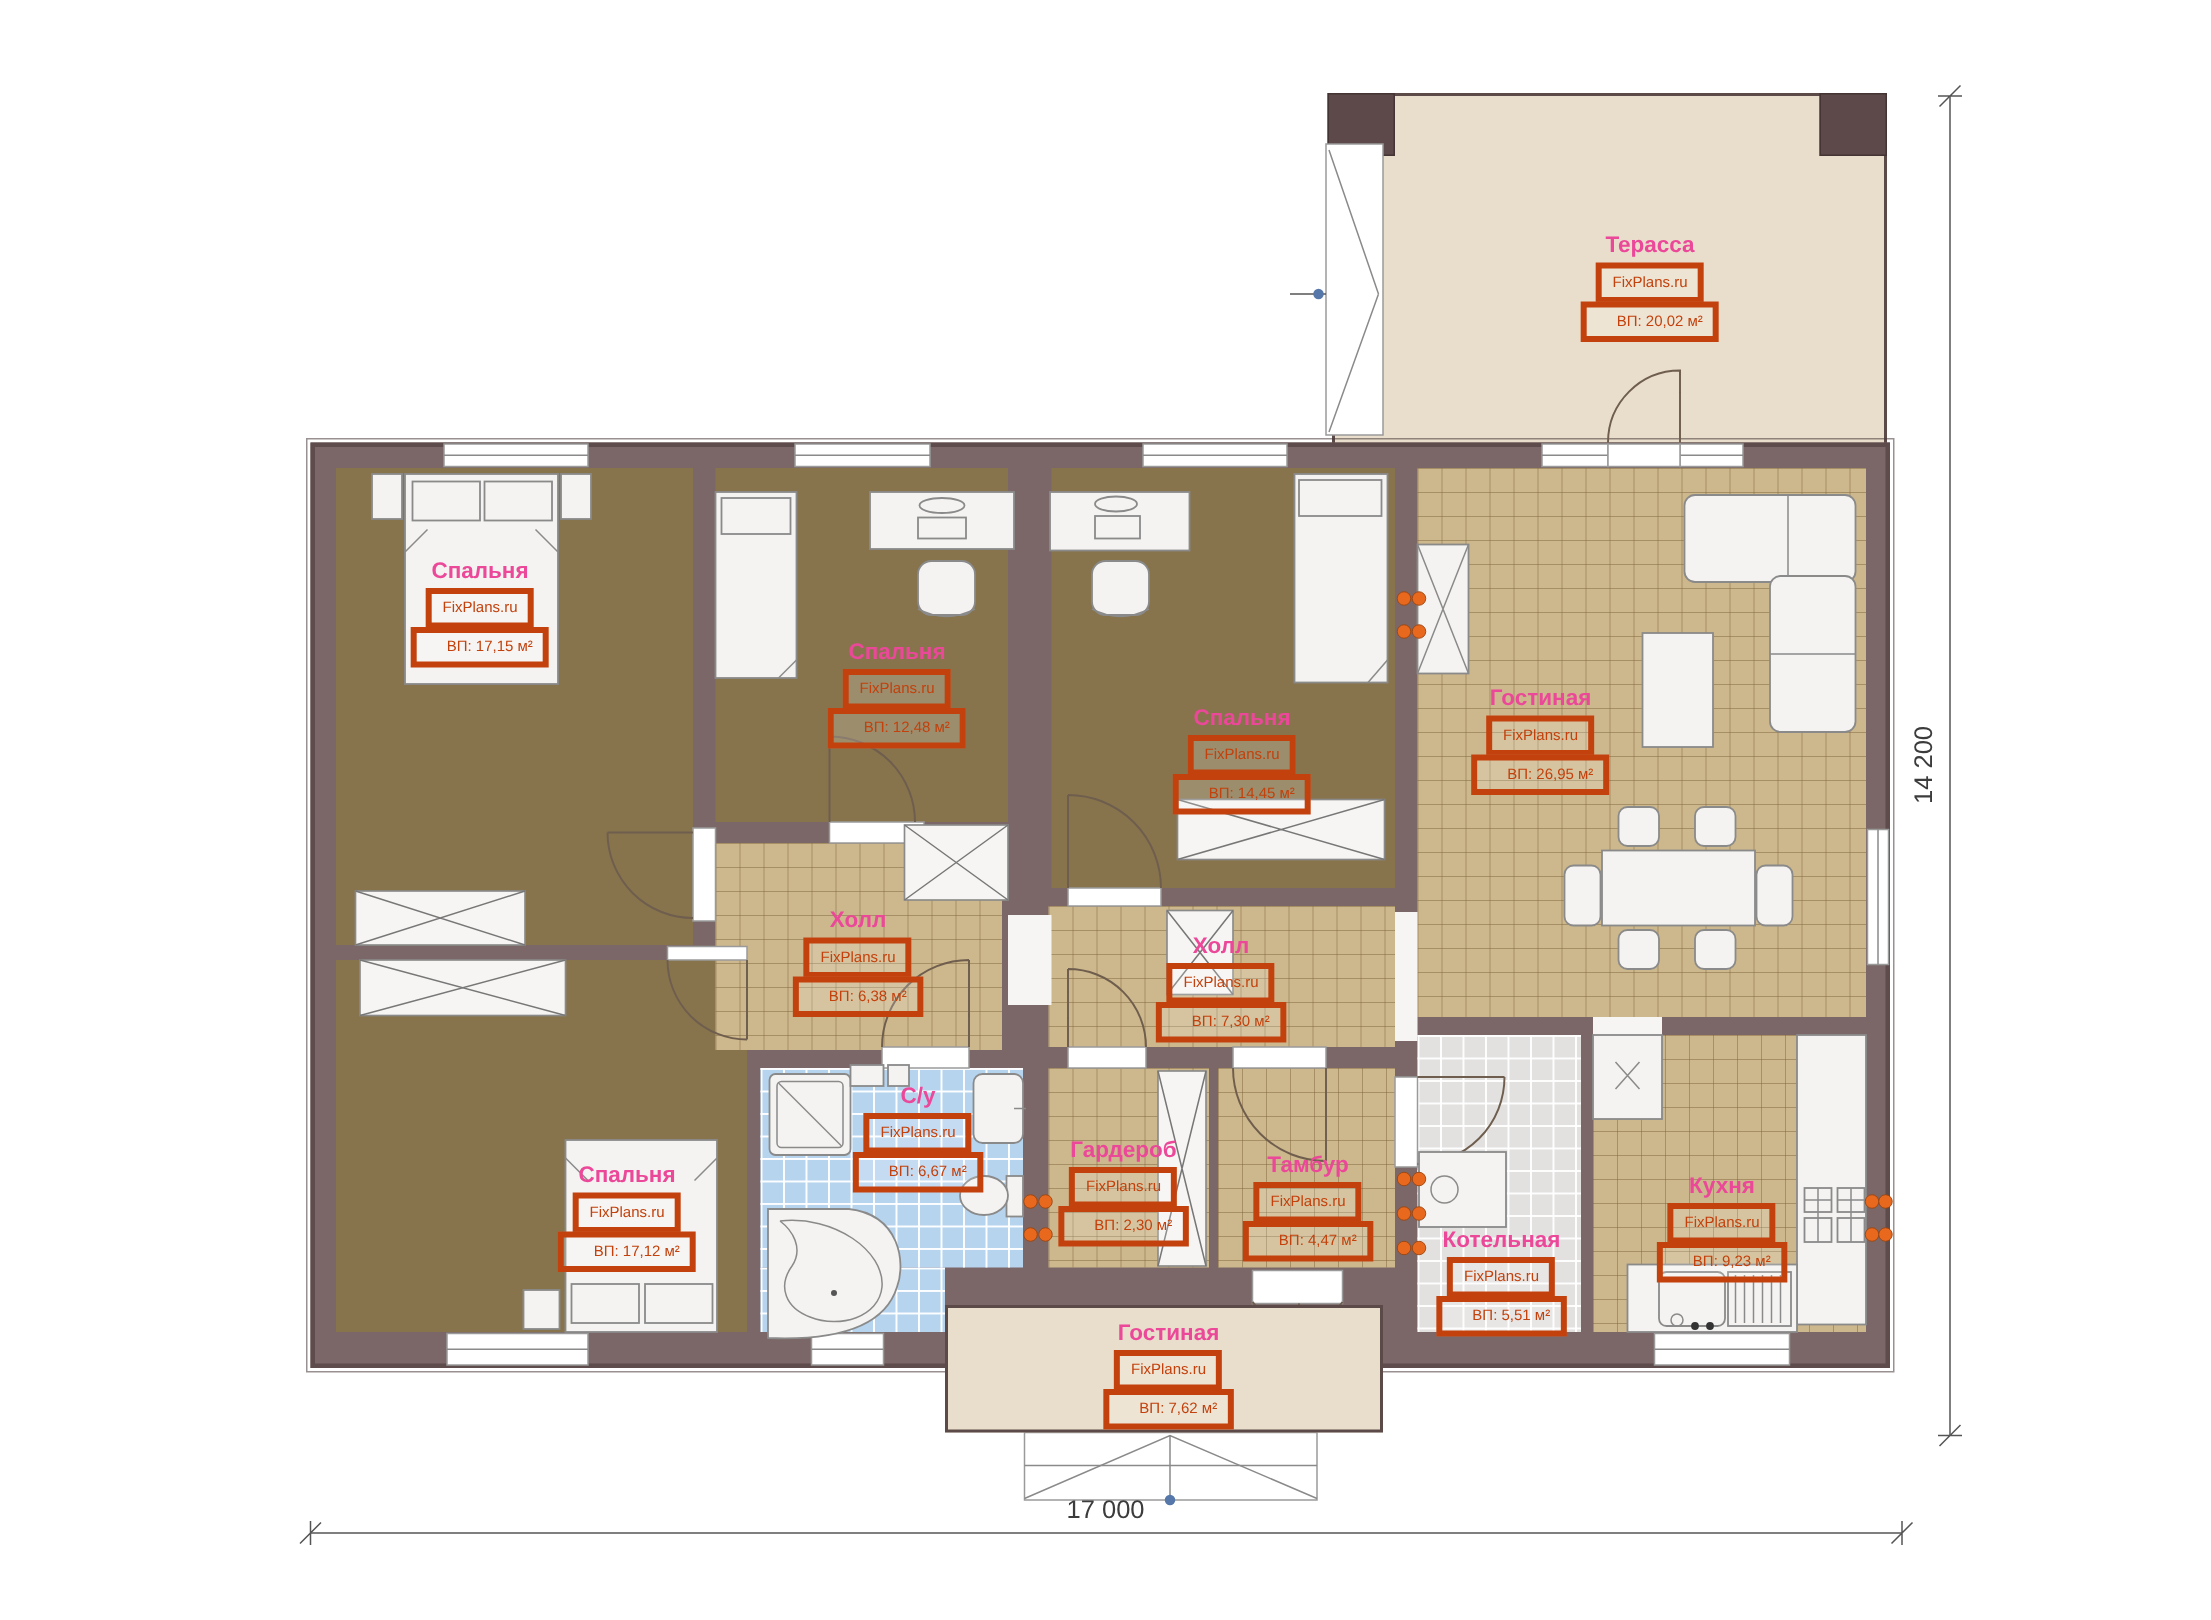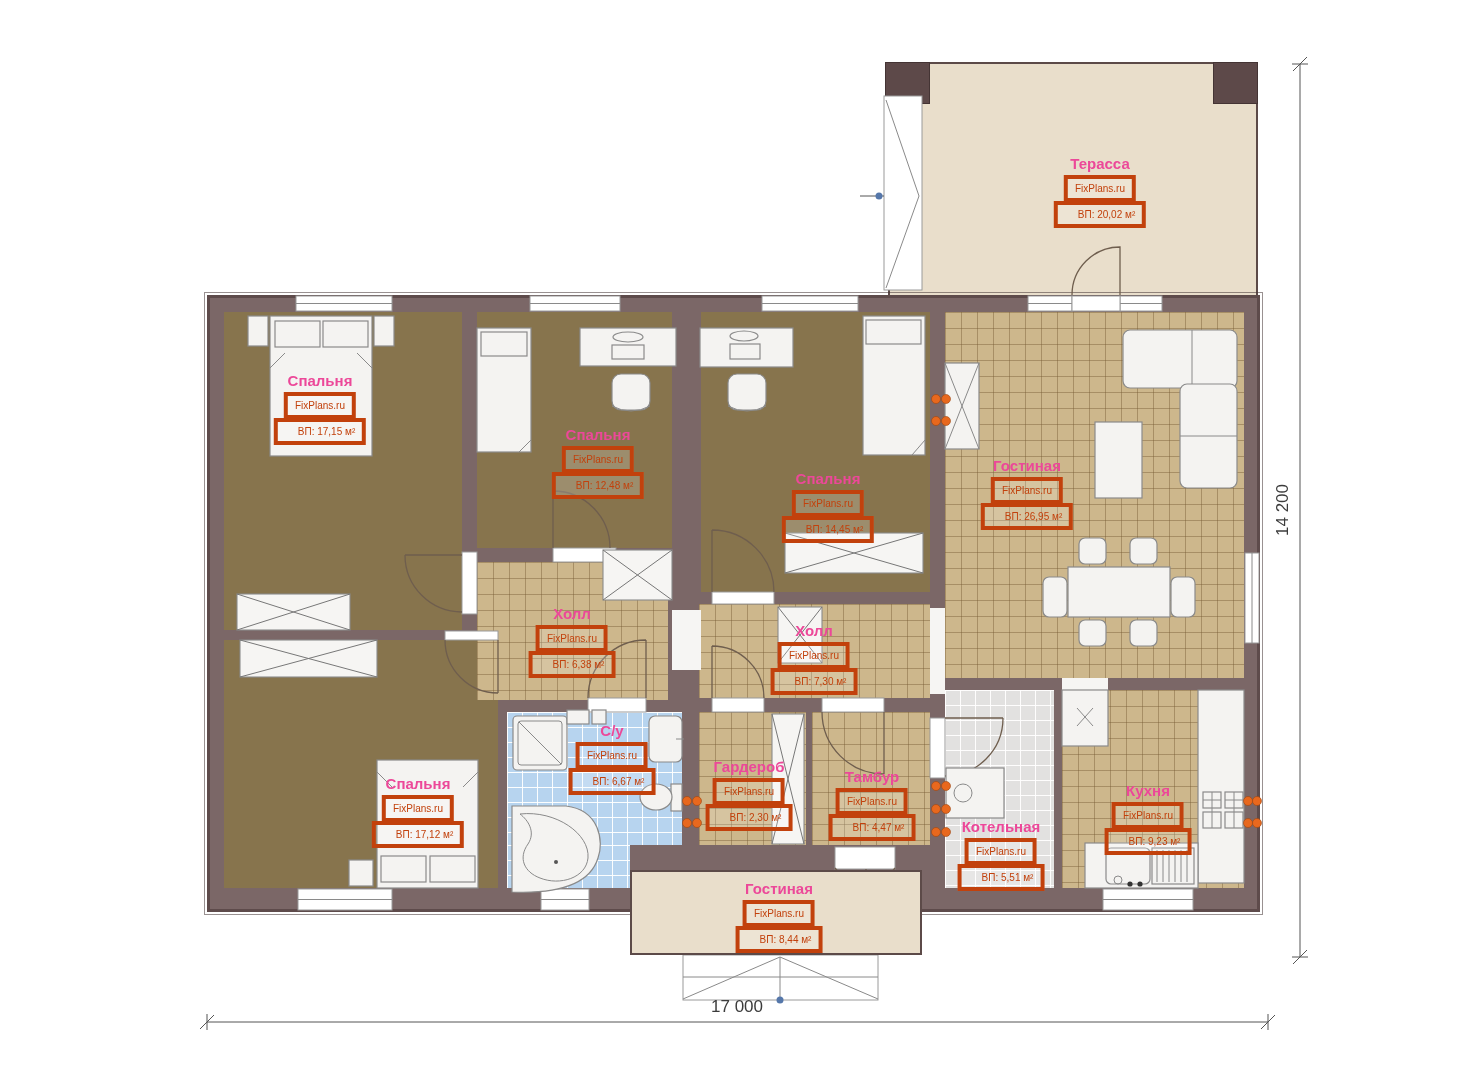--- a/index.html
+++ b/index.html
@@ -418,16 +418,16 @@
     <div class="bx">ВП: 5,51 м²</div>
   </div>
   <div class="rlabel" style="left:1148px;top:782px;">
     <div class="nm">Кухня</div>
     <div class="bx">FixPlans.ru</div>
     <div class="bx">ВП: 9,23 м²</div>
   </div>
   <div class="rlabel" style="left:779px;top:880px;">
     <div class="nm">Гостиная</div>
     <div class="bx">FixPlans.ru</div>
-    <div class="bx">ВП: 8,44 м²</div>
+    <div class="bx">ВП: 7,62 м²</div>
   </div>
 
 </div>
 
 </body></html>

